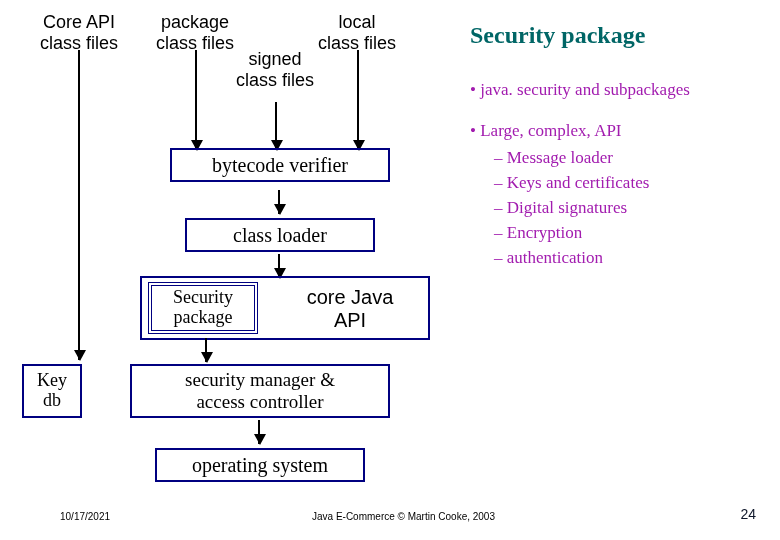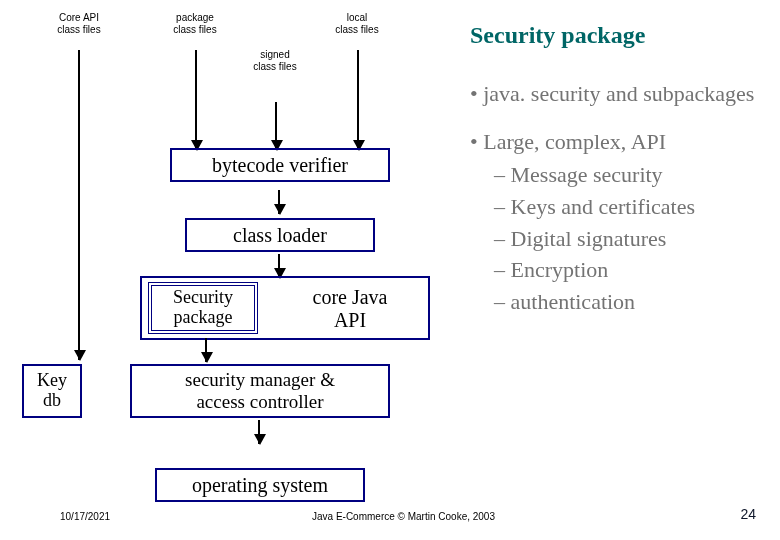--- a/index.html
+++ b/index.html
@@ -21,37 +21,37 @@
     width: 290px;
   }
   .title {
     color: #006666;
     font-weight: bold;
     font-size: 24px;
     font-family: "Times New Roman", Times, serif;
     margin-bottom: 30px;
   }
   .bullets {
-    color: #737373;
-    font-size: 22px;
+    color: #a21caf;
+    font-size: 17px;
     font-family: "Times New Roman", Times, serif;
     line-height: 1.35;
   }
   .bullets ul { list-style: none; padding-left: 0; }
   .bullets li.b1::before { content: "• "; }
   .bullets li.b1 { margin-bottom: 18px; }
   .bullets ul.sub { padding-left: 24px; margin-top: 4px; }
   .bullets ul.sub li::before { content: "– "; }
   .bullets ul.sub li { margin-bottom: 2px; }
 
   
   .label {
     position: absolute;
     font-family: Arial, sans-serif;
-    font-size: 10px;
+    font-size: 18px;
     text-align: center;
     line-height: 1.15;
   }
   .box {
     position: absolute;
     border: 2px solid navy;
     font-family: "Times New Roman", Times, serif;
     font-size: 20px;
     text-align: center;
     display: flex;
@@ -111,21 +111,21 @@
 <div class="slide">
 
   <div class="right">
     <div class="title">Security package</div>
     <div class="bullets">
       <ul>
         <li class="b1">java. security and subpackages</li>
         <li class="b1">
           <span>Large, complex, API</span>
           <ul class="sub">
-            <li>Message security</li>
+            <li>Message loader</li>
             <li>Keys and certificates</li>
             <li>Digital signatures</li>
             <li>Encryption</li>
             <li>authentication</li>
           </ul>
         </li>
       </ul>
     </div>
   </div>
 
@@ -151,37 +151,37 @@
 
   <div class="arrow" style="left:278px; top:190px; height:24px;"></div>
 
   <div class="box" style="left:185px; top:218px; width:190px; height:34px;">class loader</div>
 
   <div class="arrow" style="left:278px; top:254px; height:24px;"></div>
 
   <div class="box" style="left:148px; top:282px; width:110px; height:52px; font-size:18px; line-height:1.1; border-width:4px; border-style:double;">
     <span>Security package</span>
   </div>
-  <div class="label" style="left:280px; top:286px; width:140px; font-family:Liberation Serif, serif; font-size:20px;">
+  <div class="label" style="left:280px; top:286px; width:140px; font-family:Liberation Sans, sans-serif; font-size:20px;">
     <span>core Java</span><br><span>API</span>
   </div>
 
   <div style="position:absolute; left:140px; top:276px; width:290px; height:64px; border:2px solid navy;"></div>
 
   <div class="arrow" style="left:205px; top:338px; height:24px;"></div>
 
   <div class="box" style="left:130px; top:364px; width:260px; height:54px; font-size:19px; line-height:1.15;">
     <span><span>security manager &amp;</span><br><span>access controller</span></span>
   </div>
 
   <div class="box" style="left:22px; top:364px; width:60px; height:54px; font-size:18px; line-height:1.1;">
     <span><span>Key</span><br><span>db</span></span>
   </div>
 
   <div class="arrow" style="left:258px; top:420px; height:24px;"></div>
 
-  <div class="box" style="left:155px; top:468px; width:210px; height:34px;">operating system</div>
+  <div class="box" style="left:155px; top:448px; width:210px; height:34px;">operating system</div>
 
   <div class="footer-left">10/17/2021</div>
   <div class="footer-center">Java E-Commerce © Martin Cooke, 2003</div>
   <div class="footer-right">24</div>
 
 </div>
 
 </body></html>

